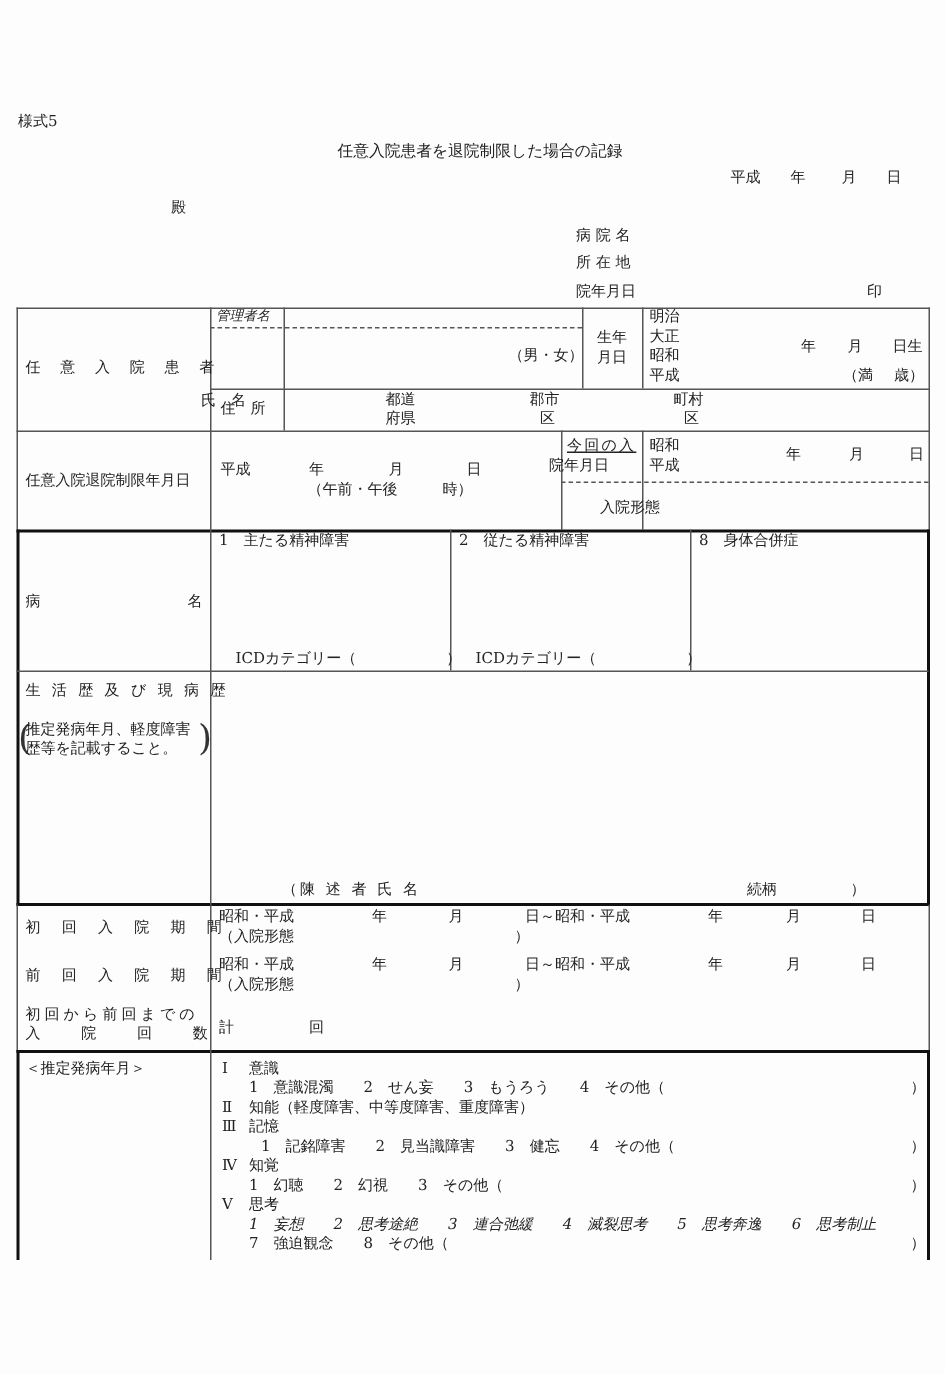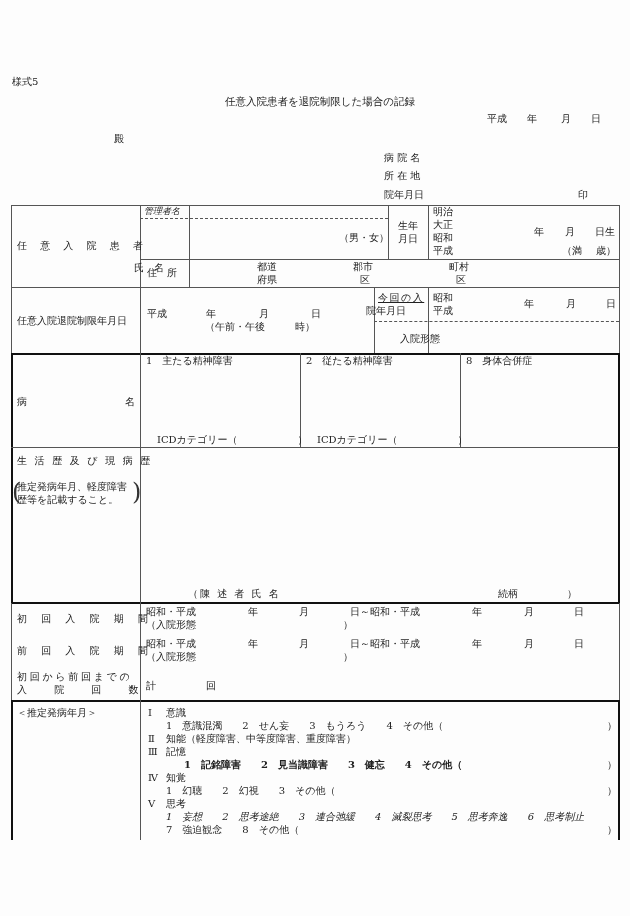--- a/index.html
+++ b/index.html
@@ -150,21 +150,21 @@
 <div class="abs" style="left:148px;top:707px;">Ⅰ</div>
 <div class="abs" style="left:166px;top:707px;">意識</div>
 <div class="abs" style="left:166px;top:720px;">1　意識混濁　　2　せん妄　　3　もうろう　　4　その他（</div>
 <div class="abs" style="left:607px;top:720px;">）</div>
 
 <div class="abs" style="left:148px;top:733px;">Ⅱ</div>
 <div class="abs" style="left:166px;top:733px;">知能（軽度障害、中等度障害、重度障害）</div>
 
 <div class="abs" style="left:148px;top:746px;">Ⅲ</div>
 <div class="abs" style="left:166px;top:746px;">記憶</div>
-<div class="abs" style="left:184px;top:759px;font-weight:bold;">1　記銘障害　　2　見当識障害　　3　健忘　　4　その他（</div>
+<div class="abs" style="left:174px;top:759px;">1　記銘障害　　2　見当識障害　　3　健忘　　4　その他（</div>
 <div class="abs" style="left:607px;top:759px;">）</div>
 
 <div class="abs" style="left:148px;top:772px;">Ⅳ</div>
 <div class="abs" style="left:166px;top:772px;">知覚</div>
 <div class="abs" style="left:166px;top:785px;">1　幻聴　　2　幻視　　3　その他（</div>
 <div class="abs" style="left:607px;top:785px;">）</div>
 
 <div class="abs" style="left:148px;top:798px;">Ⅴ</div>
 <div class="abs" style="left:166px;top:798px;">思考</div>
 <div class="abs" style="left:166px;top:811px;font-style:italic;">1　妄想　　2　思考途絶　　3　連合弛緩　　4　滅裂思考　　5　思考奔逸　　6　思考制止</div>

